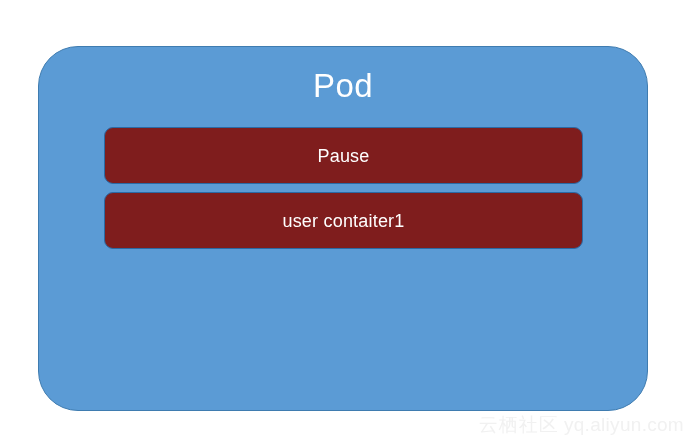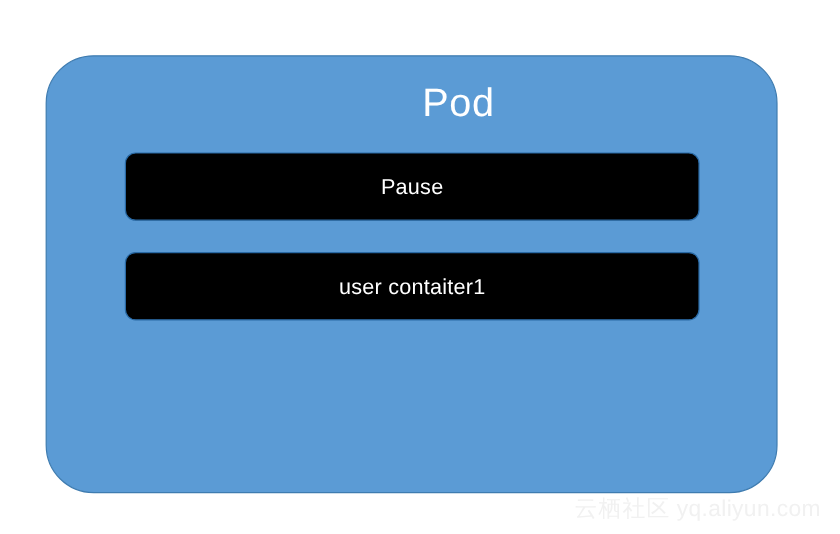--- a/index.html
+++ b/index.html
@@ -40,41 +40,40 @@
     left: 0;
     top: 22px;
     width: 100%;
     text-align: center;
     color: #ffffff;
     font-size: 33px;
     font-weight: 400;
     line-height: 1;
     letter-spacing: 0.5px;
     white-space: nowrap;
-    margin-left: 39px;
   }
 
   
   .container-box {
     position: absolute;
     left: 65px;
     width: 479px;
     height: 57px;
     box-sizing: border-box;
-    background: #000000;
+    background: #7f1d1d;
     border: 1px solid #2a6aa5;
     border-radius: 9px;
     display: flex;
     align-items: center;
     justify-content: center;
     text-align: right;
   }
 
   .container-box.slot-0 { top: 80px; }
-  .container-box.slot-1 { top: 163px; }
+  .container-box.slot-1 { top: 145px; }
   .container-box.slot-2 { top: 249px; }
 
   .container-label {
     color: #ffffff;
     font-size: 18px;
     font-weight: 400;
     line-height: 1;
     white-space: nowrap;
     letter-spacing: 0.2px;
   }

